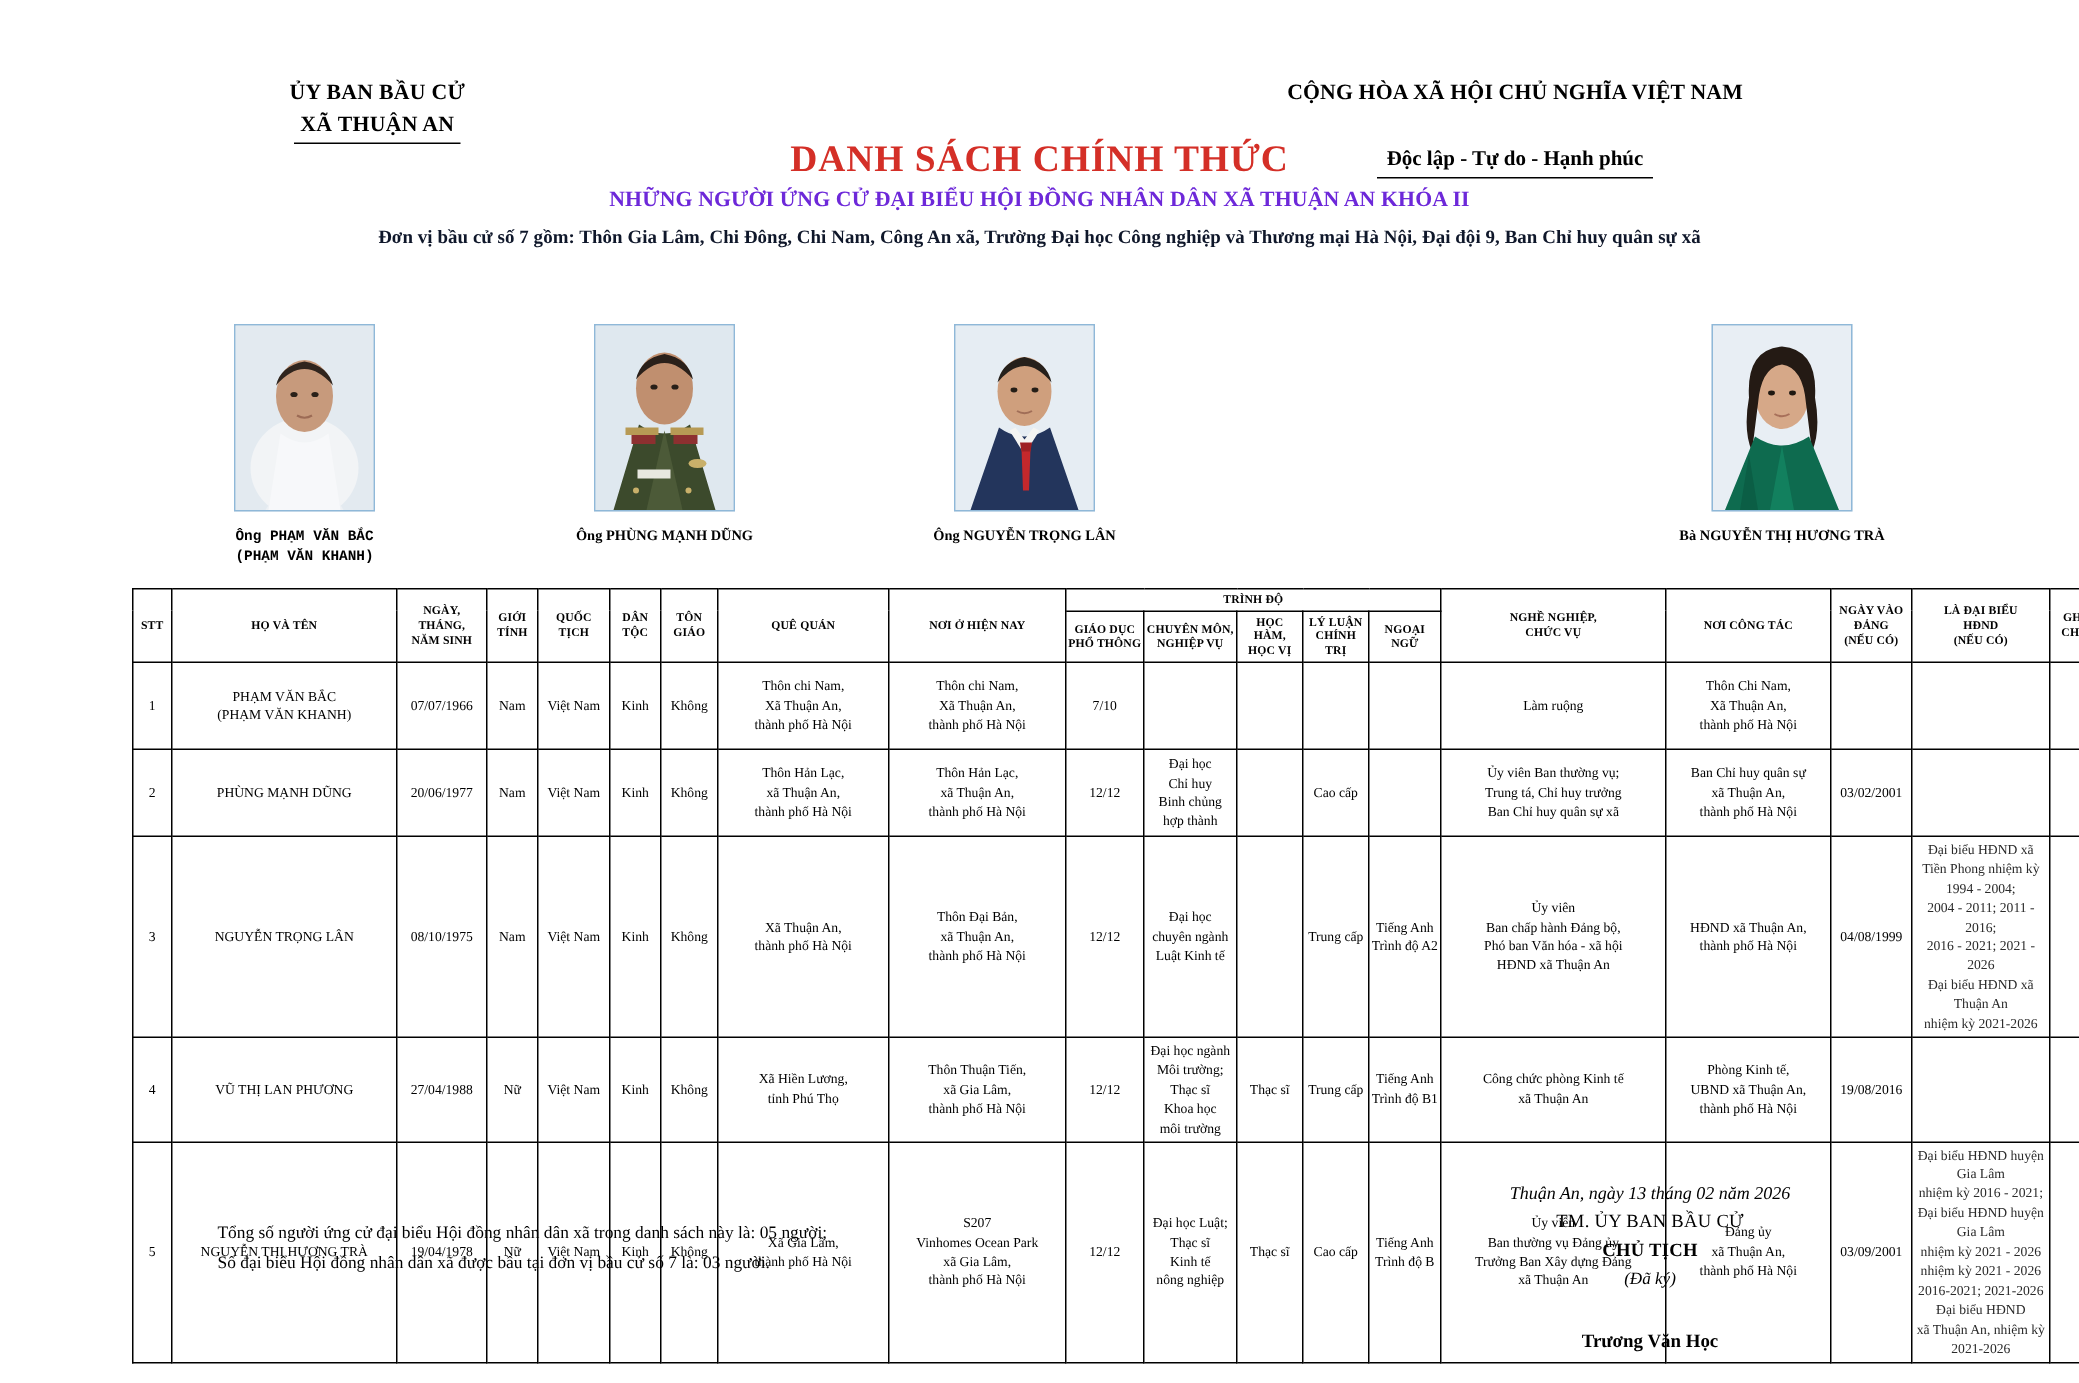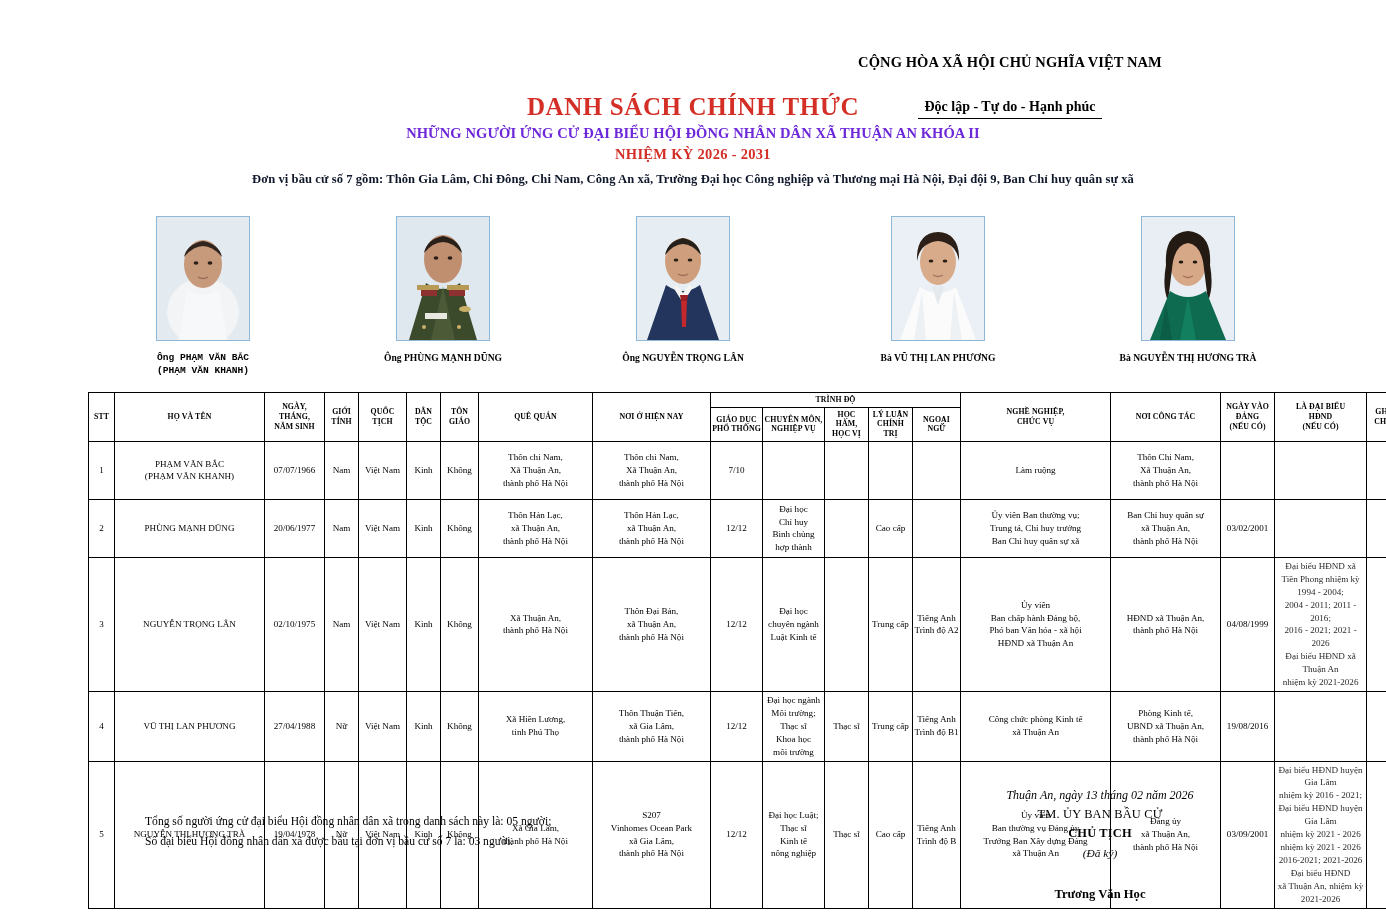--- a/index.html
+++ b/index.html
@@ -185,30 +185,33 @@
   .f-tm { font-size: 12.4px; font-weight: normal; letter-spacing: .2px; }
   .f-role { font-size: 12.4px; font-weight: bold; letter-spacing: .2px; }
   .f-signed { font-size: 11.4px; font-style: italic; margin-top: 2px; }
   .f-signer { font-size: 12.6px; font-weight: bold; margin-top: 22px; }
 </style>
 </head>
 <body>
 
 <div class="doc-header">
 
+  <div class="org-block">
+    <span class="org-line1">ỦY BAN BẦU CỬ</span>
+    <span class="org-line2">XÃ THUẬN AN</span>
+  </div>
 
   <div class="nation-block">
     <span class="nation-line1">CỘNG HÒA XÃ HỘI CHỦ NGHĨA VIỆT NAM</span><br>
     <span class="nation-line2">Độc lập - Tự do - Hạnh phúc</span>
   </div>
 
   <div class="title-block">
     <div class="title-main">DANH SÁCH CHÍNH THỨC</div>
     <div class="title-sub1">NHỮNG NGƯỜI ỨNG CỬ ĐẠI BIỂU HỘI ĐỒNG NHÂN DÂN XÃ  THUẬN AN KHÓA II</div>
-    <div class="title-sub2">NHIỆM KỲ 2026 - 2031</div>
     <div class="title-unit">Đơn vị bầu cử số 7 gồm: Thôn Gia Lâm, Chi Đông, Chi Nam, Công An xã, Trường Đại học Công nghiệp và Thương mại Hà Nội, Đại đội 9, Ban Chỉ huy quân sự xã</div>
   </div>
 </div>
 
 <div class="photo-strip">
 
   <div class="cand" style="left:0px;top:0px;width:230px;font-family:Liberation Mono, monospace;">
     <div class="photo-frame">
       <svg class="photo-inner" viewBox="0 0 92 123" preserveAspectRatio="none">
         <rect x="0" y="0" width="92" height="123" fill="#e3eaf0"></rect>
@@ -269,40 +272,20 @@
         <path d="M44 82 L50 82 L49 110 L45 110 Z" fill="#c4282c"></path>
         <path d="M43 78 L51 78 L50 84 L44 84 Z" fill="#9e2024"></path>
       </svg>
     </div>
     <div class="cand-name">
       <span>Ông</span>
       <span>NGUYỄN TRỌNG LÂN</span>
     </div>
   </div>
 
-  <div class="cand" style="left:735px;top:0px;width:230px;">
-    <div class="photo-frame">
-      <svg class="photo-inner" viewBox="0 0 92 123" preserveAspectRatio="none">
-        <rect x="0" y="0" width="92" height="123" fill="#eaf0f5"></rect>
-        <ellipse cx="46" cy="45" rx="18" ry="23" fill="#d8ab8a"></ellipse>
-        <path d="M25 44 Q24 16 46 15 Q68 16 67 44 Q64 26 46 24 Q28 26 25 44 Z" fill="#2b1f18"></path>
-        <ellipse cx="39" cy="44" rx="2.3" ry="1.6" fill="#241c15"></ellipse>
-        <ellipse cx="53" cy="44" rx="2.3" ry="1.6" fill="#241c15"></ellipse>
-        <path d="M41 58 Q46 61 51 58" stroke="#a87560" stroke-width="1.3" fill="none"></path>
-        <path d="M28 70 Q46 82 64 70 L84 123 L8 123 Z" fill="#fbfbfb"></path>
-        <path d="M40 70 L46 88 L52 70 L47 68 L46 76 L45 68 Z" fill="#e4e9ee"></path>
-        <path d="M30 74 L22 123 L34 123 Z" fill="#eef1f4"></path>
-        <path d="M62 74 L70 123 L58 123 Z" fill="#eef1f4"></path>
-      </svg>
-    </div>
-    <div class="cand-name">
-      <span>Bà</span>
-      <span>VŨ THỊ LAN PHƯƠNG</span>
-    </div>
-  </div>
 
   <div class="cand" style="left:985px;top:0px;width:230px;">
     <div class="photo-frame">
       <svg class="photo-inner" viewBox="0 0 92 123" preserveAspectRatio="none">
         <rect x="0" y="0" width="92" height="123" fill="#e8eef4"></rect>
         <ellipse cx="46" cy="46" rx="18" ry="23" fill="#d6a888"></ellipse>
         <path d="M24 48 Q22 16 46 14 Q70 16 68 48 Q72 70 66 84 L62 52 Q60 28 46 26 Q32 28 30 52 L26 84 Q20 70 24 48 Z" fill="#241a14"></path>
         <ellipse cx="39" cy="45" rx="2.3" ry="1.6" fill="#1f1811"></ellipse>
         <ellipse cx="53" cy="45" rx="2.3" ry="1.6" fill="#1f1811"></ellipse>
         <path d="M41 59 Q46 62 51 59" stroke="#a8705a" stroke-width="1.3" fill="none"></path>
@@ -441,21 +424,21 @@
         <td class="multiline">Ban Chỉ huy quân sự
 xã Thuận An,
 thành phố Hà Nội</td>
         <td>03/02/2001</td>
         <td class="tiny multiline"></td>
         <td></td>
       </tr>
       <tr style="height:60px">
         <td>3</td>
         <td class="name-cell multiline">NGUYỄN TRỌNG LÂN</td>
-        <td>02/10/1975</td>
+        <td>08/10/1975</td>
         <td>Nam</td>
         <td>Việt Nam</td>
         <td>Kinh</td>
         <td>Không</td>
         <td class="multiline">Xã Thuận An,
 thành phố Hà Nội</td>
         <td class="multiline">Thôn Đại Bản,
 xã Thuận An,
 thành phố Hà Nội</td>
         <td>12/12</td>

